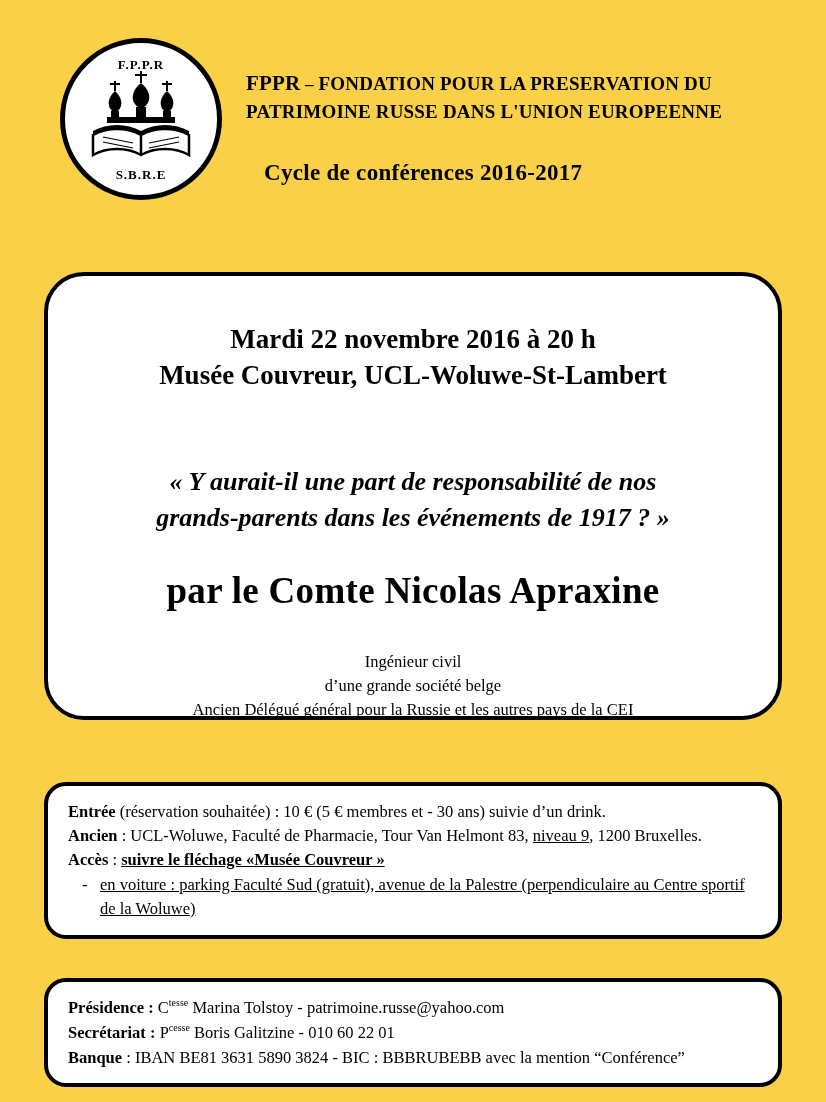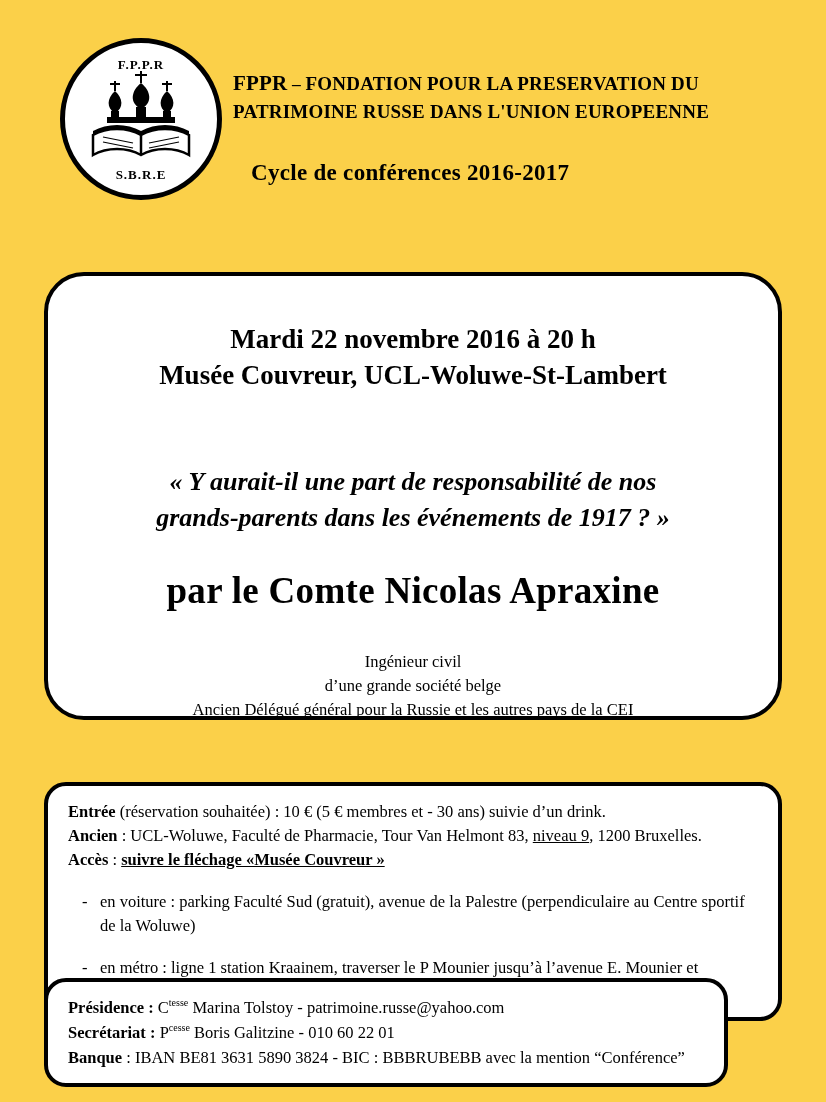--- a/index.html
+++ b/index.html
@@ -57,21 +57,21 @@
     letter-spacing: 1px;
     font-family: "Liberation Serif", serif;
   }
   .logo svg {
     position: absolute;
     top: 26px;
     left: 20px;
   }
 
   .header-text {
-    margin-left: 11px;
+    margin-left: 24px;
     padding-top: 38px;
   }
   .org-line {
     font-weight: bold;
     font-size: 17.5px;
     line-height: 1.45;
     letter-spacing: 0.2px;
   }
   .org-line .abbr {
     font-size: 21px;
@@ -145,35 +145,36 @@
   .info-box .lbl { font-weight: bold; }
   .underline { text-decoration: underline; }
   .bullets {
     list-style: none;
     margin: 0;
     padding: 0 0 0 4px;
   }
   .bullets li {
     position: relative;
     padding-left: 28px;
-    margin-top: 18px;
+    margin-top: 1px;
+    text-decoration: underline;
   }
   .bullets li::before {
     content: "-";
     position: absolute;
     left: 10px;
     top: 0;
   }
 
   
   .contact-box {
     position: absolute;
     left: 44px;
     top: 978px;
-    width: 684px;
+    width: 738px;
     background: #fff;
     border: 4px solid #000;
     border-radius: 22px;
     box-sizing: border-box;
     padding: 13px 18px 13px 20px;
     font-size: 16.5px;
     line-height: 1.5;
   }
   .contact-box .lbl { font-weight: bold; }
   sup { font-size: 10px; }
@@ -253,21 +254,20 @@
     <span class="lbl">Entrée</span><span> (réservation souhaitée) : 10 € (5 € membres et - 30 ans) suivie d’un drink.</span>
   </div>
   <div>
     <span class="lbl">Ancien</span><span> : UCL-Woluwe, Faculté de Pharmacie, Tour Van Helmont 83, </span><span class="underline">niveau 9</span><span>, 1200 Bruxelles.</span>
   </div>
   <div>
     <span class="lbl">Accès</span><span> : </span><span class="lbl underline">suivre le fléchage «Musée Couvreur »</span>
   </div>
   <ul class="bullets">
     <li>en voiture : parking Faculté Sud (gratuit), avenue de la Palestre (perpendiculaire au Centre sportif de la Woluwe)</li>
-    <li>en métro : ligne 1 station  Kraainem, traverser le P Mounier jusqu’à l’avenue E. Mounier et descendre jusqu’à l’entrée de la Tour Van Helmont à gauche de l’Auditoire Simonart</li>
   </ul>
 </div>
 
 <div class="contact-box">
   <div>
     <span class="lbl">Présidence :</span>
     <span>C</span><sup>tesse</sup><span>  Marina Tolstoy - patrimoine.russe@yahoo.com</span>
   </div>
   <div>
     <span class="lbl">Secrétariat :</span>

